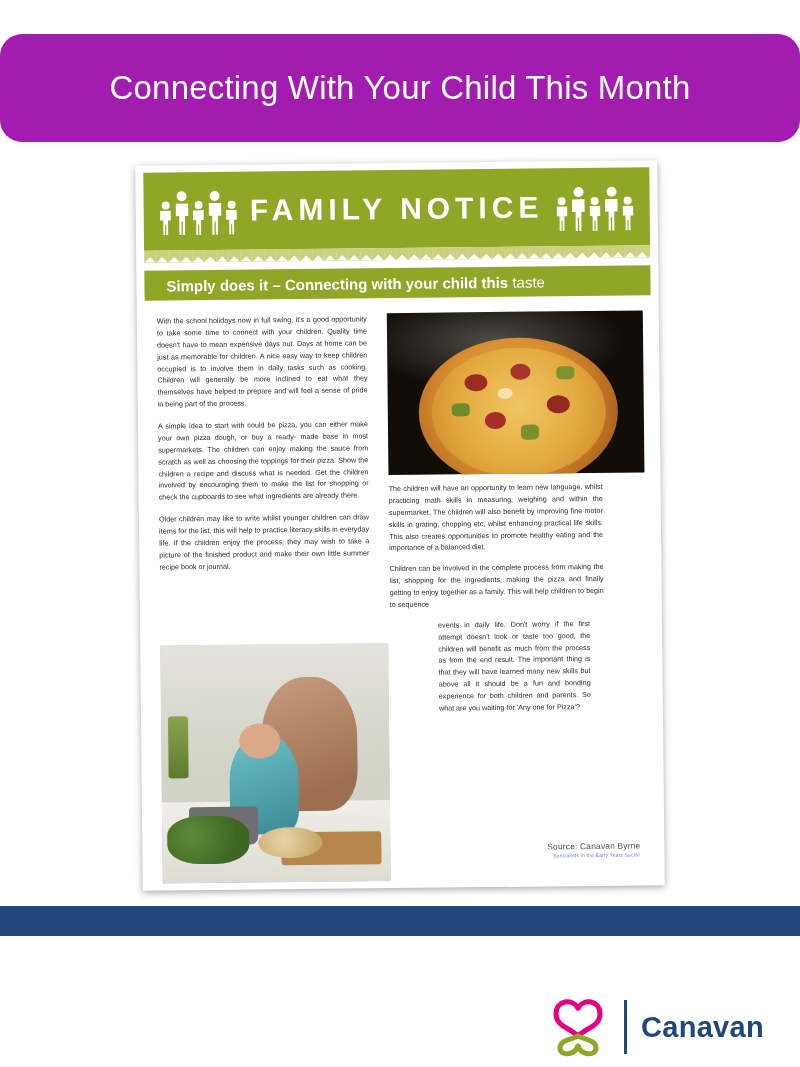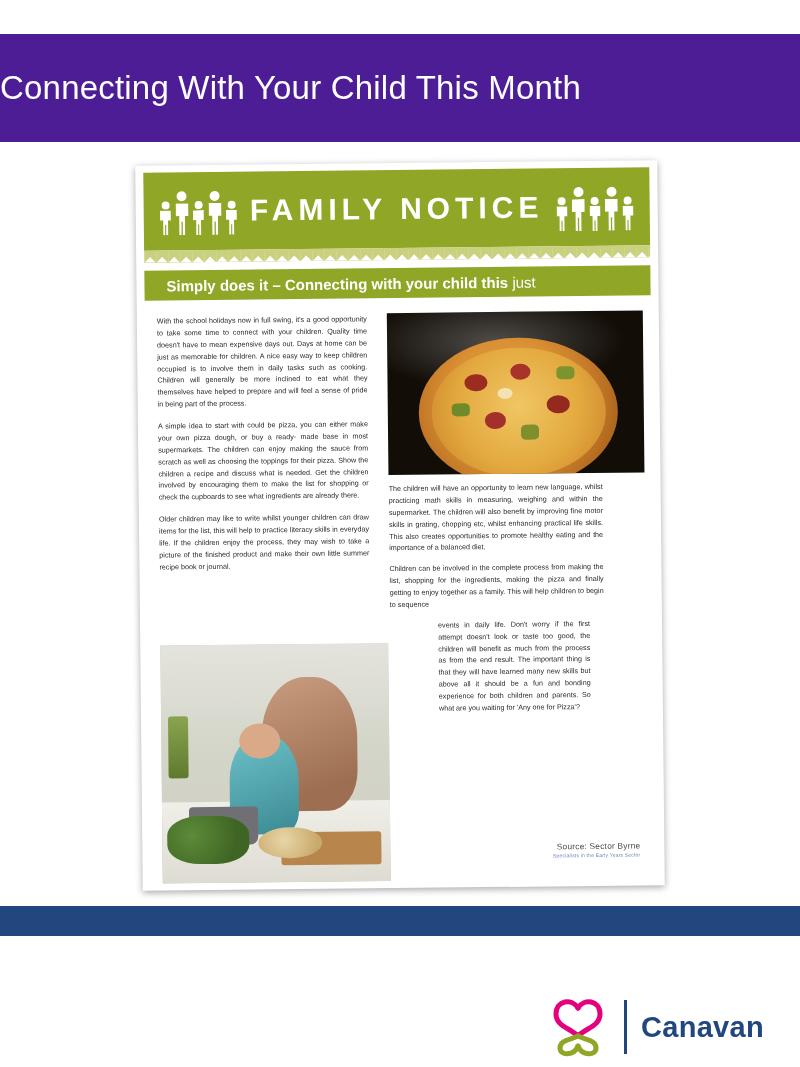--- a/index.html
+++ b/index.html
@@ -13,23 +13,25 @@
     font-family: "Liberation Sans", sans-serif;
     overflow: hidden;
     position: relative;
   }
 
   
   .top-banner {
     position: absolute;
     left: 0; top: 34px;
     width: 800px; height: 108px;
-    background: #4c1d95;
+    background: #a21caf;
     display: flex;
     align-items: center;
+    justify-content: center;
+    border-radius: 22px;
   }
   .top-banner-title {
     color: #ffffff;
     font-size: 33px;
     font-weight: 400;
     letter-spacing: 0.2px;
     white-space: nowrap;
   }
 
   
@@ -364,21 +366,21 @@
             <div class="head"></div>
             <div class="body"></div>
           </div>
       </div>
     </div>
 
     <div class="zigzag"></div>
 
     <div class="doc-subbar">
       <div class="doc-subbar-text">
-        <span>Simply does it – Connecting with your child this</span><span class="light"> just</span>
+        <span>Simply does it – Connecting with your child this</span><span class="light"> taste</span>
       </div>
     </div>
 
     <div class="pizza">
       <div class="smoke"></div>
       <div class="crust"></div>
       <div class="cheese"></div>
       <div class="topping" style="left:30%;top:38%;width:9%;height:11%;background:#9c2c20;"></div>
       <div class="topping" style="left:48%;top:32%;width:8%;height:10%;background:#a8332a;"></div>
       <div class="topping" style="left:62%;top:52%;width:9%;height:11%;background:#93291f;"></div>
@@ -408,21 +410,21 @@
       <div class="child"></div>
       <div class="child-head"></div>
       <div class="pot"></div>
       <div class="greens"></div>
       <div class="board"></div>
       <div class="onions"></div>
       <div class="bottle"></div>
     </div>
 
     <div class="source">
-      <div class="src-main">Source: Sector Byrne</div>
+      <div class="src-main">Source: Canavan Byrne</div>
       <div class="src-sub">Specialists in the Early Years Sector</div>
     </div>
 
   </div>
 </div>
 
 <div class="bottom-banner"></div>
 
 <div class="logo-block">
   <div class="logo-mark">

